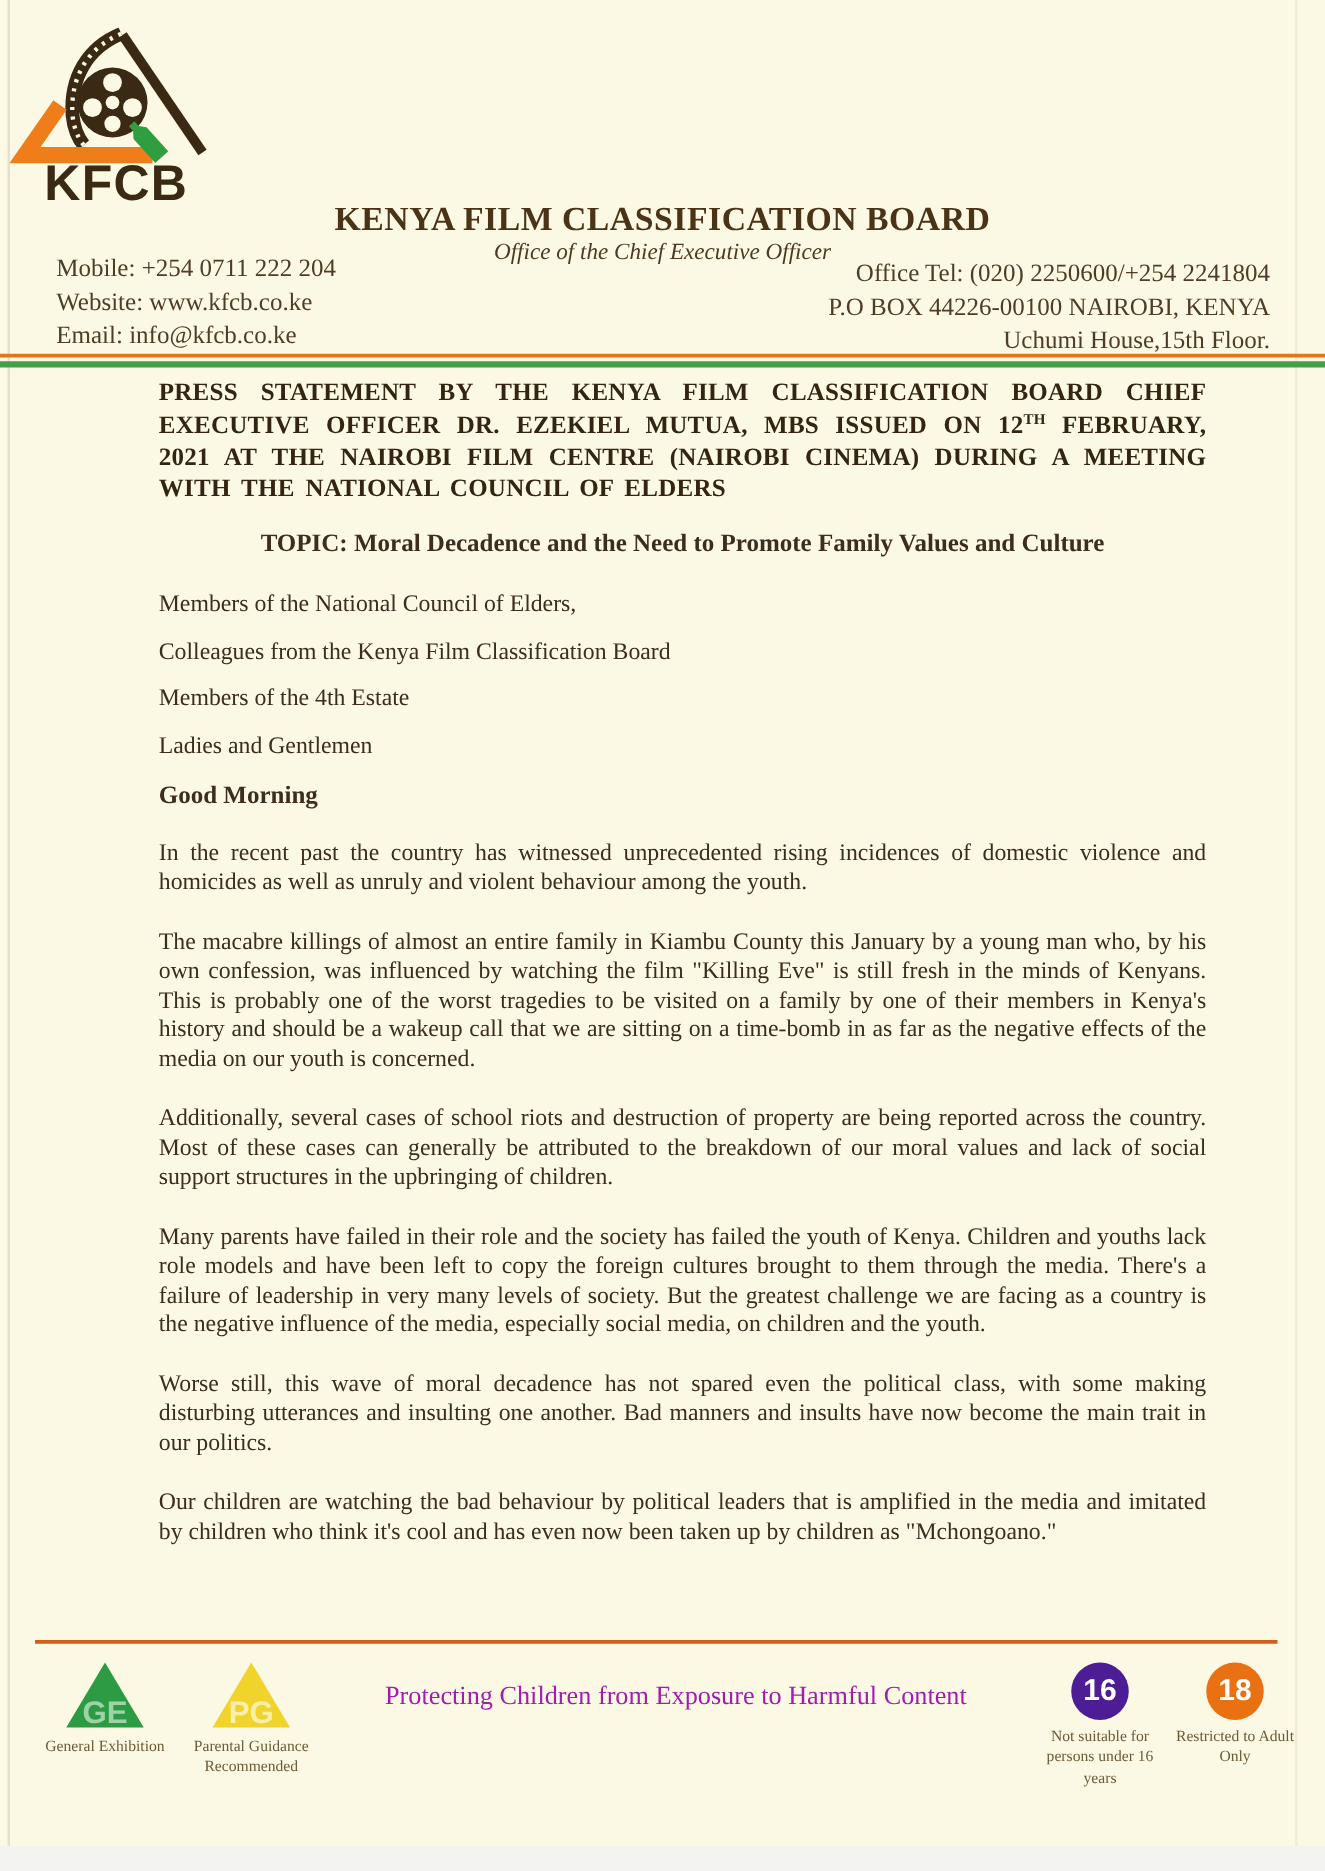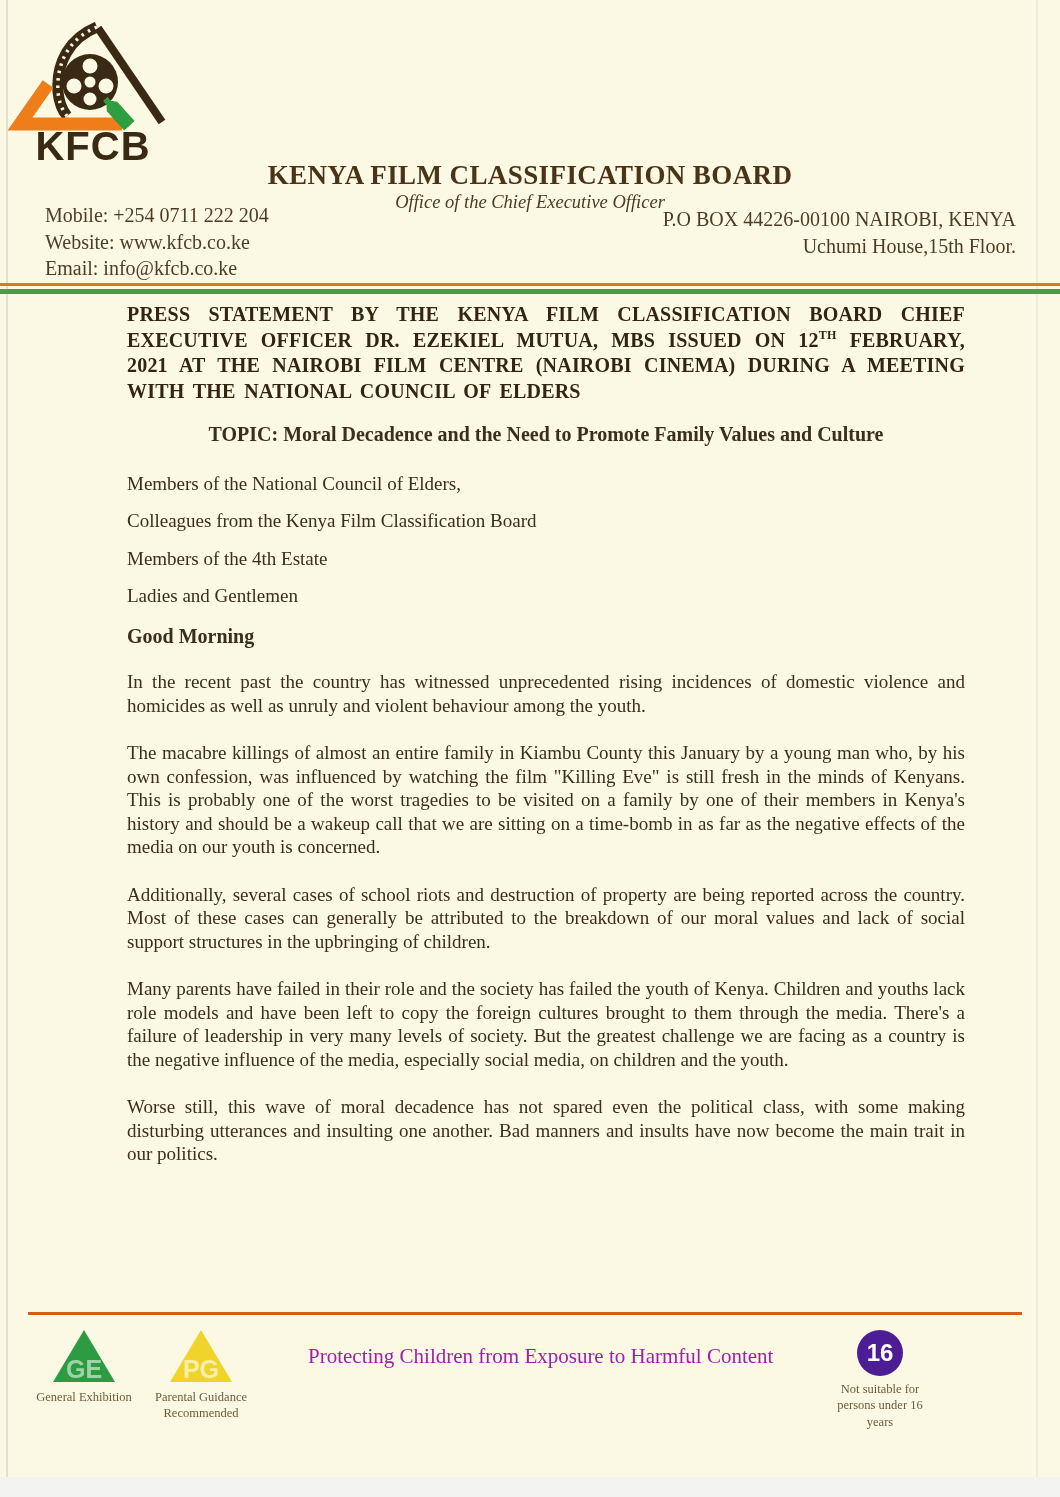--- a/index.html
+++ b/index.html
@@ -89,20 +89,21 @@
   <div class="org-name">KENYA FILM CLASSIFICATION BOARD</div>
   <div class="office-title">Office of the Chief Executive Officer</div>
 
   <div class="contact-left">
     <div>Mobile: +254 0711 222 204</div>
     <div>Website: www.kfcb.co.ke</div>
     <div>Email: info@kfcb.co.ke</div>
   </div>
 
   <div class="contact-right">
+    <div>Office Tel: (020) 2250600/+254 2241804</div>
     <div>P.O BOX 44226-00100 NAIROBI, KENYA</div>
     <div>Uchumi House,15th Floor.</div>
   </div>
 
   <div class="rule-orange"></div>
   <div class="rule-green"></div>
 
   <div class="content">
     <p class="press-title"><span>PRESS STATEMENT BY THE KENYA FILM CLASSIFICATION BOARD CHIEF EXECUTIVE OFFICER DR. EZEKIEL MUTUA, MBS ISSUED ON 12</span><sup>TH</sup><span> FEBRUARY, 2021 AT THE NAIROBI FILM CENTRE (NAIROBI CINEMA) DURING A MEETING WITH THE NATIONAL COUNCIL OF ELDERS</span></p>
 
@@ -113,20 +114,21 @@
     <p class="salutation">Members of the 4th Estate</p>
     <p class="salutation">Ladies and Gentlemen</p>
 
     <p class="greeting">Good Morning</p>
 
     <p class="para first">In the recent past the country has witnessed unprecedented rising incidences of domestic violence and homicides as well as unruly and violent behaviour among the youth.</p>
     <p class="para">The macabre killings of almost an entire family in Kiambu County this January by a young man who, by his own confession, was influenced by watching the film "Killing Eve" is still fresh in the minds of Kenyans. This is probably one of the worst tragedies to be visited on a family by one of their members in Kenya's history and should be a wakeup call that we are sitting on a time-bomb in as far as the negative effects of the media on our youth is concerned.</p>
     <p class="para">Additionally, several cases of school riots and destruction of property are being reported across the country. Most of these cases can generally be attributed to the breakdown of our moral values and lack of social support structures in the upbringing of children.</p>
     <p class="para">Many parents have failed in their role and the society has failed the youth of Kenya. Children and youths lack role models and have been left to copy the foreign cultures brought to them through the media. There's a failure of leadership in very many levels of society. But the greatest challenge we are facing as a country is the negative influence of the media, especially social media, on children and the youth.</p>
     <p class="para">Worse still, this wave of moral decadence has not spared even the political class, with some making disturbing utterances and insulting one another. Bad manners and insults have now become the main trait in our politics.</p>
+    <p class="para">Our children are watching the bad behaviour by political leaders that is amplified in the media and imitated by children who think it's cool and has even now been taken up by children as "Mchongoano."</p>
   </div>
 
   <div class="footer-rule"></div>
 
   <div class="rating rating-ge">
     <svg width="66" height="56" viewBox="0 0 66 56">
       <polygon points="33,2 64,54 2,54" fill="#2d9b43"></polygon>
       <text x="33" y="50" text-anchor="middle" class="tri-letters" font-size="25" fill="#9ed4a5">GE</text>
     </svg>
     <div class="rating-caption">General Exhibition</div>
@@ -142,16 +144,22 @@
 
   <div class="tagline">Protecting Children from Exposure to Harmful Content</div>
 
   <div class="rating rating-16">
     <div class="rating-circle circle-16">
       <span>16</span>
     </div>
     <div class="rating-caption">Not suitable for persons under 16 years</div>
   </div>
 
+  <div class="rating rating-18">
+    <div class="rating-circle circle-18">
+      <span>18</span>
+    </div>
+    <div class="rating-caption">Restricted to Adult Only</div>
+  </div>
 
   <div class="bottom-strip"></div>
 
 </div>
 
 </body></html>

